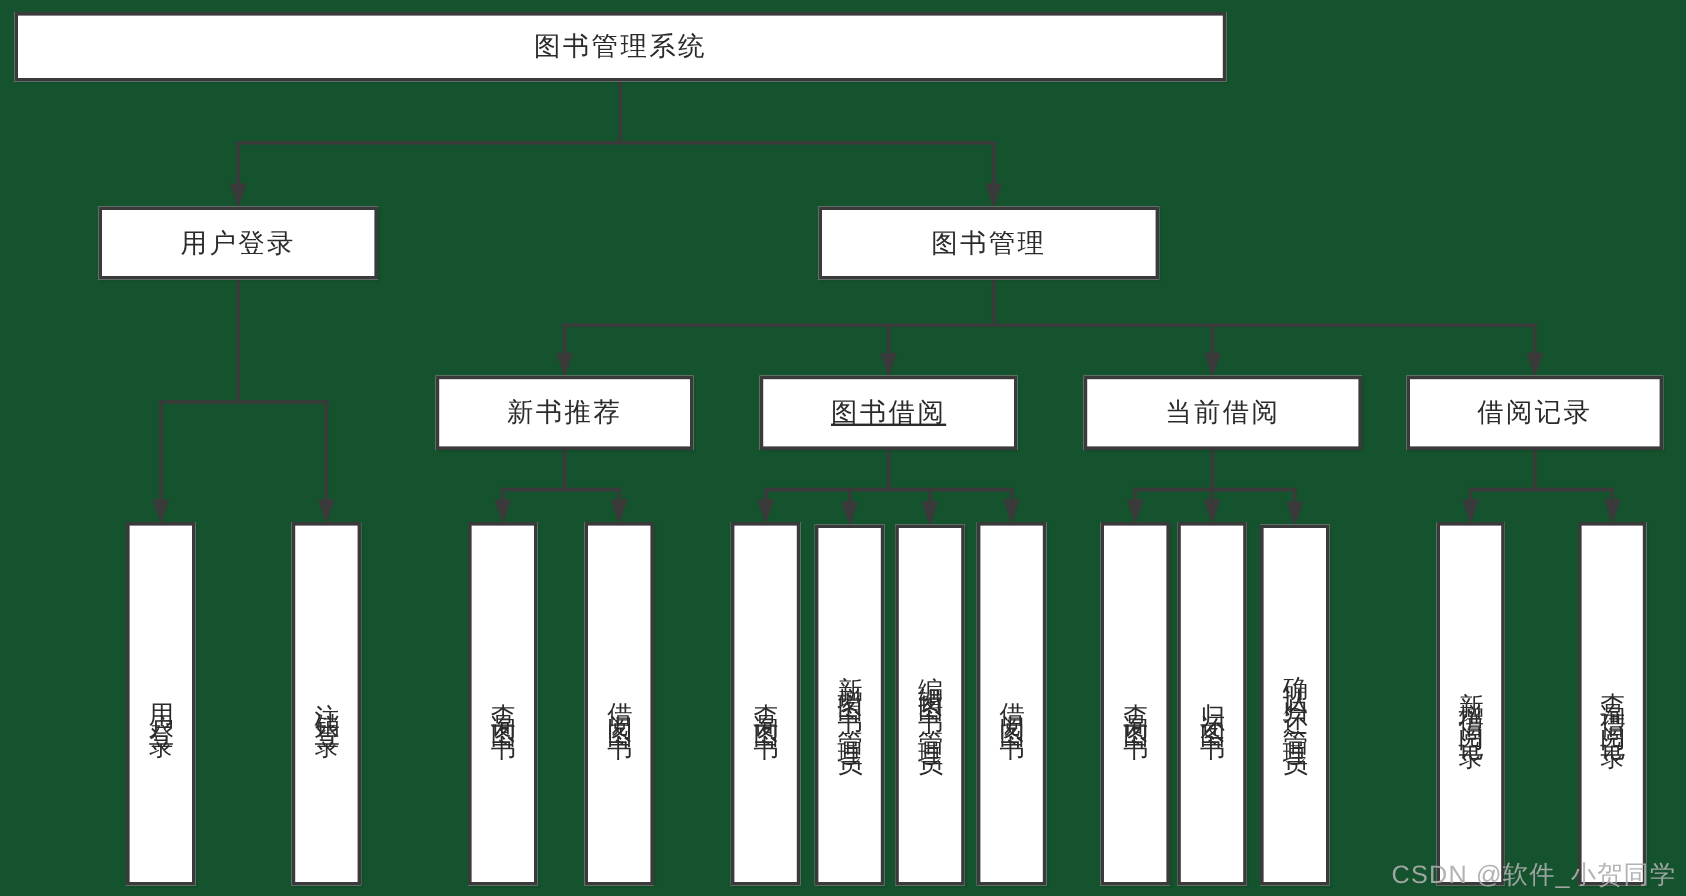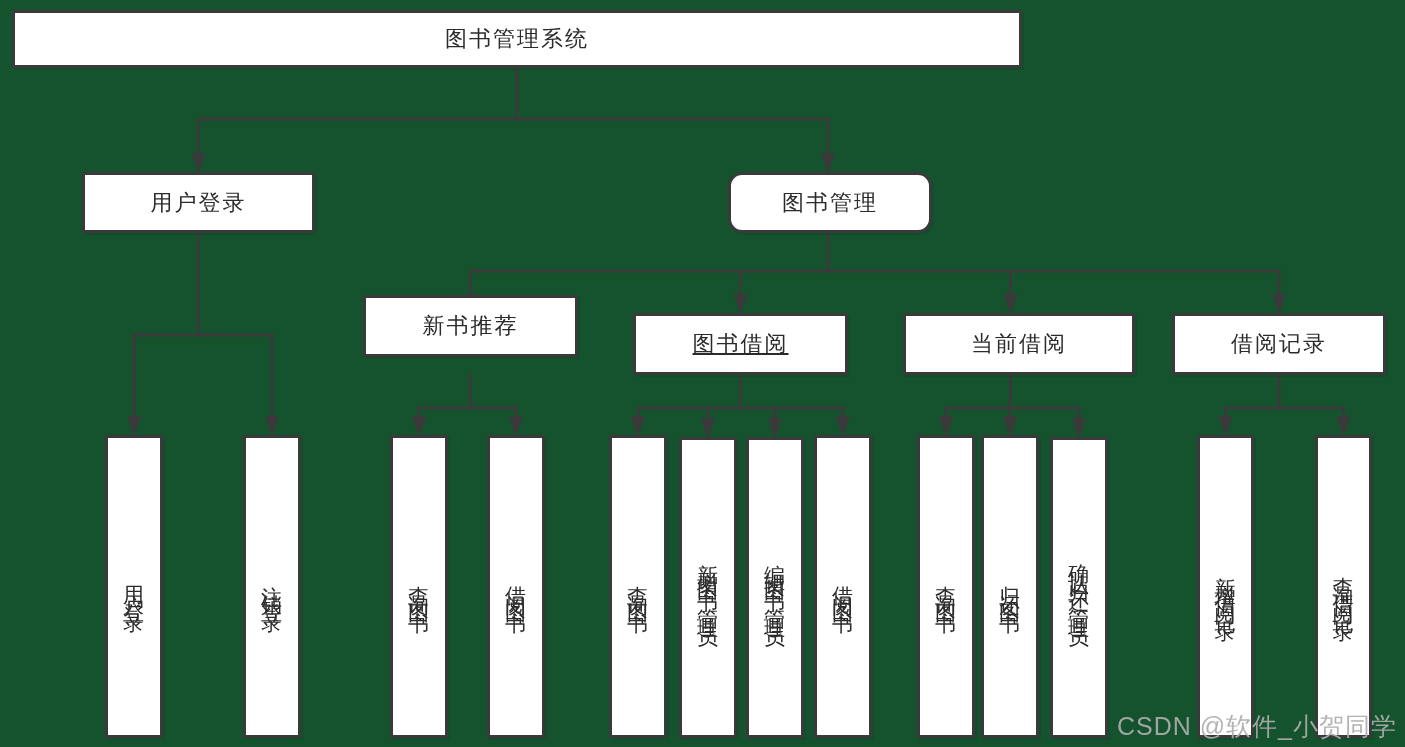--- a/index.html
+++ b/index.html
@@ -13,21 +13,21 @@
     display:flex;align-items:center;justify-content:center;color:#2b2b2b;z-index:2;
     box-shadow:2px 2px 0 rgba(0,0,0,0.06);
   }
   .node.h{font-size:22px;letter-spacing:2px;white-space:nowrap;}
   .node.v{
     writing-mode:vertical-rl;text-orientation:mixed;
     font-size:21px;letter-spacing:9px;line-height:1;
   }
   #watermark{
     position:absolute;right:8px;bottom:4px;z-index:6;
-    font-size:25px;letter-spacing:1px;color:rgba(172,172,172,0.92);white-space:nowrap;
+    font-size:21px;letter-spacing:1px;color:rgba(172,172,172,0.92);white-space:nowrap;
   }
 </style>
 </head>
 <body>
 
 <div id="canvas">
   <svg id="connectors" viewBox="0 0 1405 747" xmlns="http://www.w3.org/2000/svg">
       <line x1="517" y1="68" x2="517" y2="119" stroke="#3a3a3a" stroke-width="3" stroke-linecap="square"></line>
       <line x1="198.5" y1="119" x2="828" y2="119" stroke="#3a3a3a" stroke-width="3" stroke-linecap="square"></line>
       <line x1="198.5" y1="119" x2="198.5" y2="158" stroke="#3a3a3a" stroke-width="3" stroke-linecap="square"></line>
@@ -77,24 +77,24 @@
       <line x1="1279" y1="375" x2="1279" y2="408" stroke="#3a3a3a" stroke-width="3" stroke-linecap="square"></line>
       <line x1="1225.5" y1="408" x2="1343.5" y2="408" stroke="#3a3a3a" stroke-width="3" stroke-linecap="square"></line>
       <line x1="1225.5" y1="408" x2="1225.5" y2="421" stroke="#3a3a3a" stroke-width="3" stroke-linecap="square"></line>
       <polygon points="1218.5,416 1232.5,416 1225.5,437" fill="#3a3a3a"></polygon>
       <line x1="1343.5" y1="408" x2="1343.5" y2="421" stroke="#3a3a3a" stroke-width="3" stroke-linecap="square"></line>
       <polygon points="1336.5,416 1350.5,416 1343.5,437" fill="#3a3a3a"></polygon>
     </svg>
   <div id="nodes">
       <div class="node h" style="left: 12px; top: 10px; width: 1010px; height: 58px;">图书管理系统</div>
       <div class="node h" style="left: 82px; top: 172px; width: 233px; height: 61px;">用户登录</div>
-      <div class="node h" style="left: 728px; top: 172px; width: 204px; height: 61px; border-radius: 14px;">图书管理</div>
+      <div class="node h" style="left: 682px; top: 172px; width: 284px; height: 61px;">图书管理</div>
       <div class="node v" style="left: 105px; top: 435px; width: 58px; height: 303px;">用户登录</div>
       <div class="node v" style="left: 243px; top: 435px; width: 58px; height: 303px;">注销登录</div>
-      <div class="node h" style="left: 363px; top: 295px; width: 215px; height: 62px;">新书推荐</div>
+      <div class="node h" style="left: 363px; top: 313px; width: 215px; height: 62px;">新书推荐</div>
       <div class="node h" style="left: 633px; top: 313px; width: 215px; height: 62px; text-decoration: underline;">图书借阅</div>
       <div class="node h" style="left: 903px; top: 313px; width: 232px; height: 62px;">当前借阅</div>
       <div class="node h" style="left: 1172px; top: 313px; width: 214px; height: 62px;">借阅记录</div>
       <div class="node v" style="left: 390px; top: 435px; width: 58px; height: 303px;">查询图书</div>
       <div class="node v" style="left: 487px; top: 435px; width: 58px; height: 303px;">借阅图书</div>
       <div class="node v" style="left: 609px; top: 435px; width: 58px; height: 303px;">查询图书</div>
       <div class="node v" style="left: 679px; top: 437px; width: 58px; height: 301px;">新增图书（管理员）</div>
       <div class="node v" style="left: 746px; top: 437px; width: 58px; height: 301px;">编辑图书（管理员）</div>
       <div class="node v" style="left: 814px; top: 435px; width: 58px; height: 303px;">借阅图书</div>
       <div class="node v" style="left: 917px; top: 435px; width: 58px; height: 303px;">查询图书</div>

